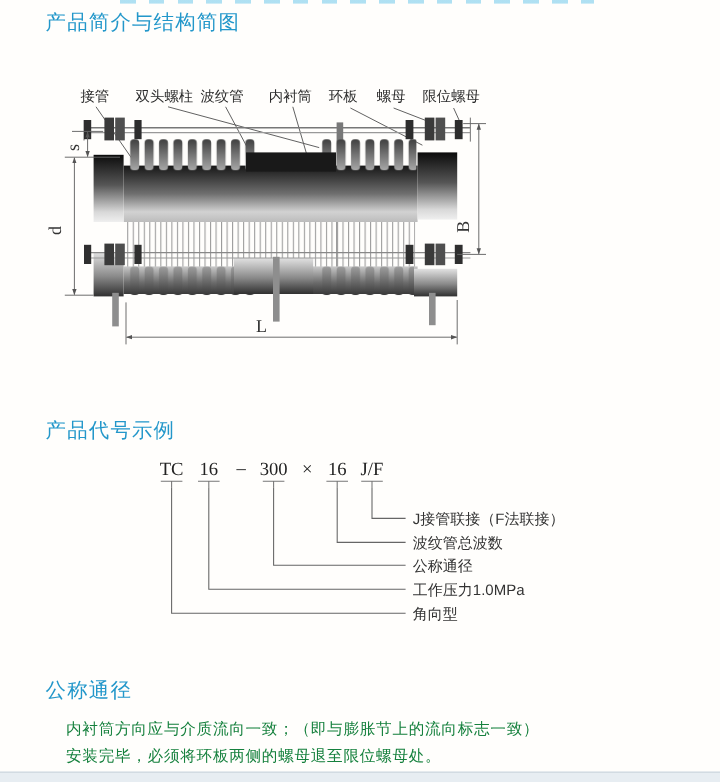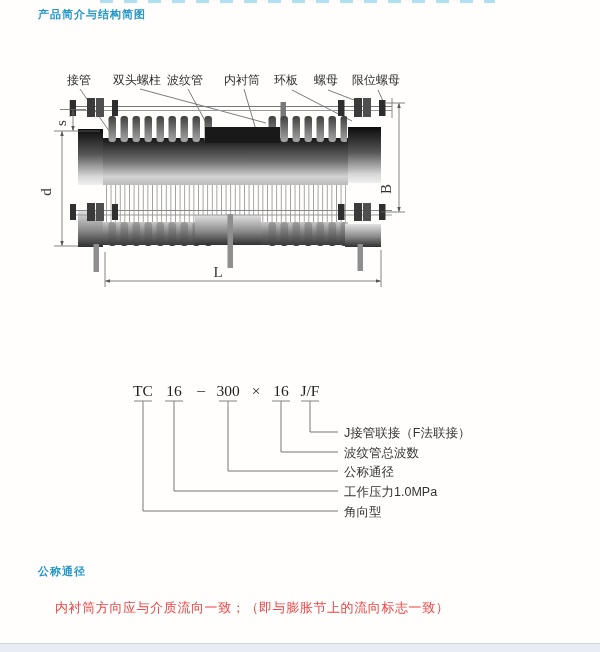--- a/index.html
+++ b/index.html
@@ -1,23 +1,23 @@
 <!DOCTYPE html>
 <html><head>
 <meta charset="utf-8">
 <style>
   html,body{margin:0;padding:0;background:#fffefc;}
   .page{position:relative;width:600px;height:652px;background:#fffefc;overflow:hidden;
         font-family:"Liberation Sans",sans-serif;}
   .top-artifact{position:absolute;top:0;left:100px;width:395px;height:3px;
         background:repeating-linear-gradient(90deg,rgba(110,200,235,.55) 0 13px,transparent 13px 24px);}
-  h2.sec{position:absolute;left:38px;margin:0;font-size:11px;font-weight:bold;
+  h2.sec{position:absolute;left:38px;margin:0;font-size:17px;font-weight:normal;
         color:#2397ca;letter-spacing:1px;}
   p.install{position:absolute;left:55px;width:470px;margin:0;font-size:13px;
-        color:#ef4444;letter-spacing:.6px;line-height:18px;}
+        color:#15803d;letter-spacing:.6px;line-height:18px;}
   .bottom-strip{position:absolute;left:0;top:643px;width:600px;height:9px;
         background:#e7edf2;border-top:1px solid #ccd6de;}
   svg{position:absolute;left:0;}
   text.plabel{font-family:"Liberation Sans",sans-serif;font-size:12px;fill:#2c2c2c;}
   text.dim{font-family:"Liberation Serif",serif;font-size:15px;fill:#333;}
   text.code{font-family:"Liberation Serif",serif;font-size:15.5px;fill:#222;}
   text.expl{font-family:"Liberation Sans",sans-serif;font-size:12.5px;fill:#333;}
 </style>
 </head>
 <body>
@@ -178,20 +178,21 @@
     <text class="dim" transform="rotate(-90 391 189)" x="391" y="189" text-anchor="middle">B</text>
 
     <g stroke="#666" stroke-width="0.8">
       <line x1="105" y1="252" x2="105" y2="287"></line>
       <line x1="381" y1="250" x2="381" y2="287"></line>
       <line x1="105.5" y1="281" x2="380.5" y2="281" marker-start="url(#arr)" marker-end="url(#arr)"></line>
     </g>
     <text class="dim" x="218" y="277" text-anchor="middle">L</text>
   </svg>
 
+  <h2 class="sec" style="top:347px">产品代号示例</h2>
 
   <svg width="600" height="172" viewBox="0 375 600 172" style="top:375px">
     <g>
       <text class="code" x="143" y="396" text-anchor="middle">TC</text>
       <text class="code" x="174" y="396" text-anchor="middle">16</text>
       <text class="code" x="201" y="395" text-anchor="middle">–</text>
       <text class="code" x="228" y="396" text-anchor="middle">300</text>
       <text class="code" x="256" y="396" text-anchor="middle">×</text>
       <text class="code" x="281" y="396" text-anchor="middle">16</text>
       <text class="code" x="310" y="396" text-anchor="middle">J/F</text>
@@ -214,15 +215,16 @@
       <text class="expl" x="344" y="436.5">J接管联接（F法联接）</text>
       <text class="expl" x="344" y="456.5">波纹管总波数</text>
       <text class="expl" x="344" y="476">公称通径</text>
       <text class="expl" x="344" y="496">工作压力1.0MPa</text>
       <text class="expl" x="344" y="515.5">角向型</text>
     </g>
   </svg>
 
   <h2 class="sec" style="top:564px">公称通径</h2>
   <p class="install" style="top:599px">内衬筒方向应与介质流向一致；（即与膨胀节上的流向标志一致）</p>
+  <p class="install" style="top:621px">安装完毕，必须将环板两侧的螺母退至限位螺母处。</p>
 
   <div class="bottom-strip"></div>
 </div>
 
 </body></html>

